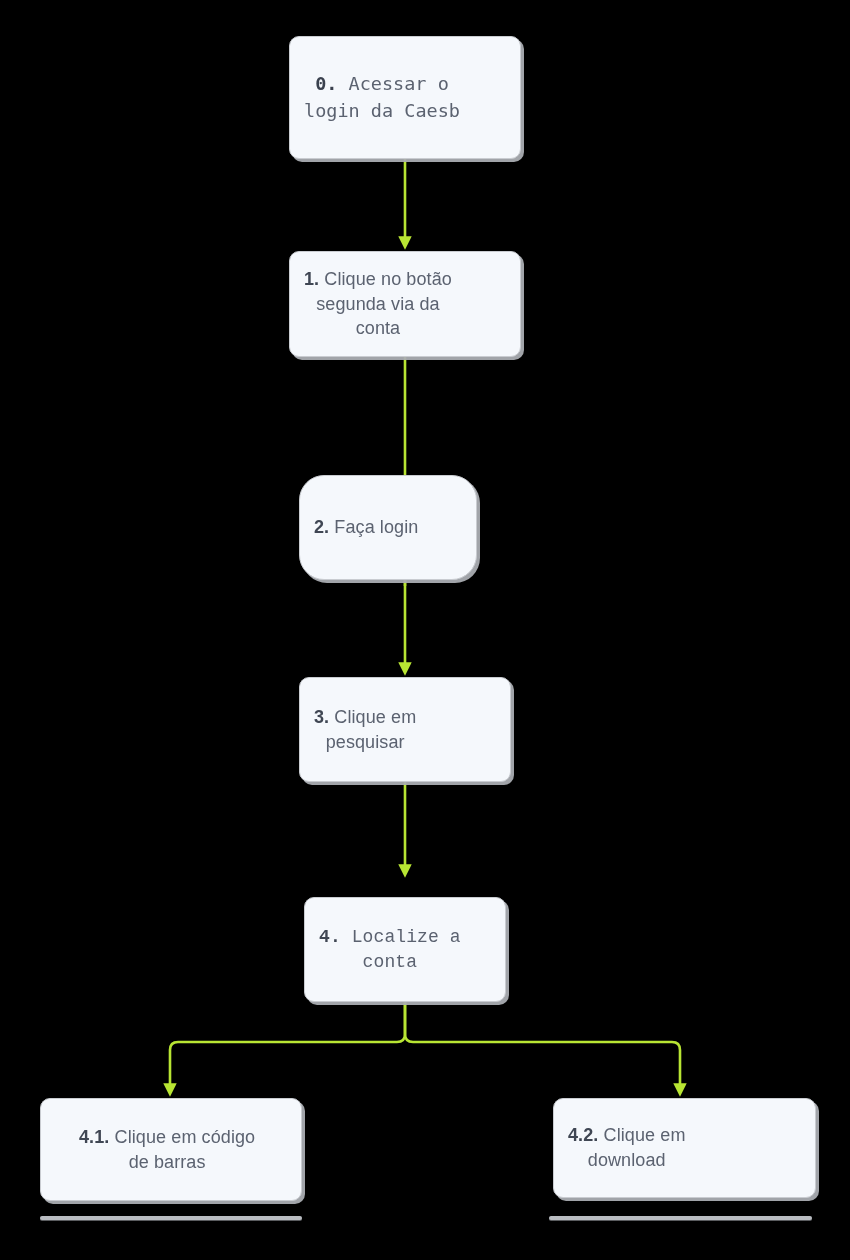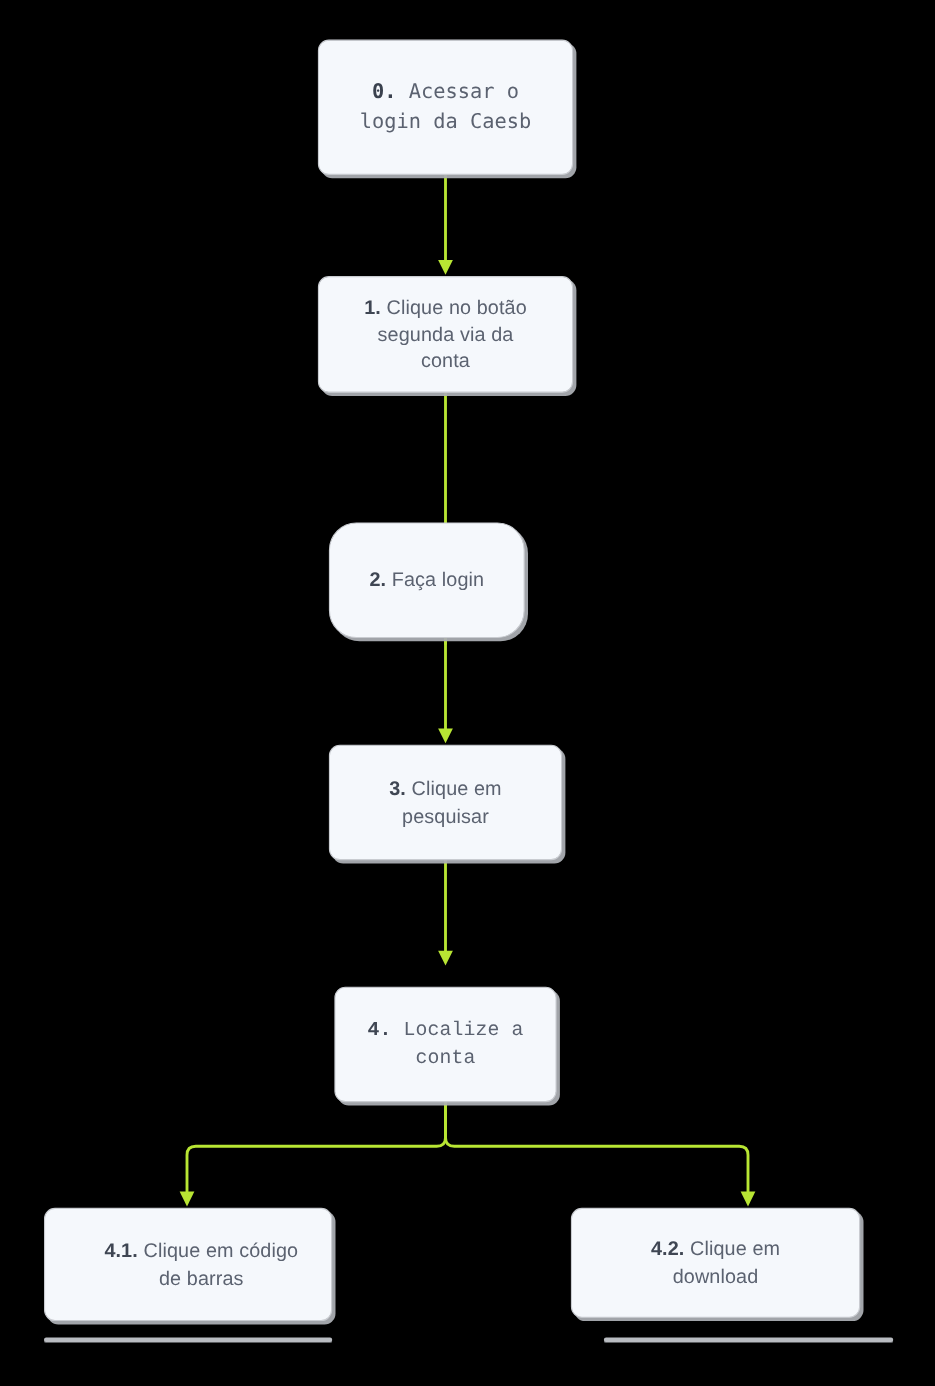--- a/index.html
+++ b/index.html
@@ -25,21 +25,21 @@
   }
   .node {
     position: absolute;
     box-sizing: border-box;
     background: #f5f8fc;
     border: 1.6px solid #c9ccd1;
     border-radius: 10px;
     box-shadow: 3px 3px 0 0 rgba(170,173,178,0.95);
     display: flex;
     align-items: center;
-    justify-content: center;
+    justify-content: flex-start;
     text-align: center;
     z-index: 3;
   }
   .node .label {
     display: block;
     color: #5b6270;
     font-size: 18px;
     line-height: 1.38;
     letter-spacing: 0.1px;
     padding: 0 14px;
@@ -139,21 +139,21 @@
     </span>
   </div>
 
   <div class="node" style="left:40px; top:1098px; width:262px; height:103px;padding-left:24px;">
     <span class="label">
       <b>4.1.</b><span>  Clique em código</span><br>
       <span>de barras</span>
     </span>
   </div>
 
-  <div class="node" style="left:519px; top:1098px; width:263px; height:100px;">
+  <div class="node" style="left:553px; top:1098px; width:263px; height:100px;">
     <span class="label">
       <b>4.2.</b><span> Clique em</span><br>
       <span>download</span>
     </span>
   </div>
 
   <div class="stub" style="left:40px; top:1216px; width:262px;"></div>
   <div class="stub" style="left:549px; top:1216px; width:263px;"></div>
 
 </div>

